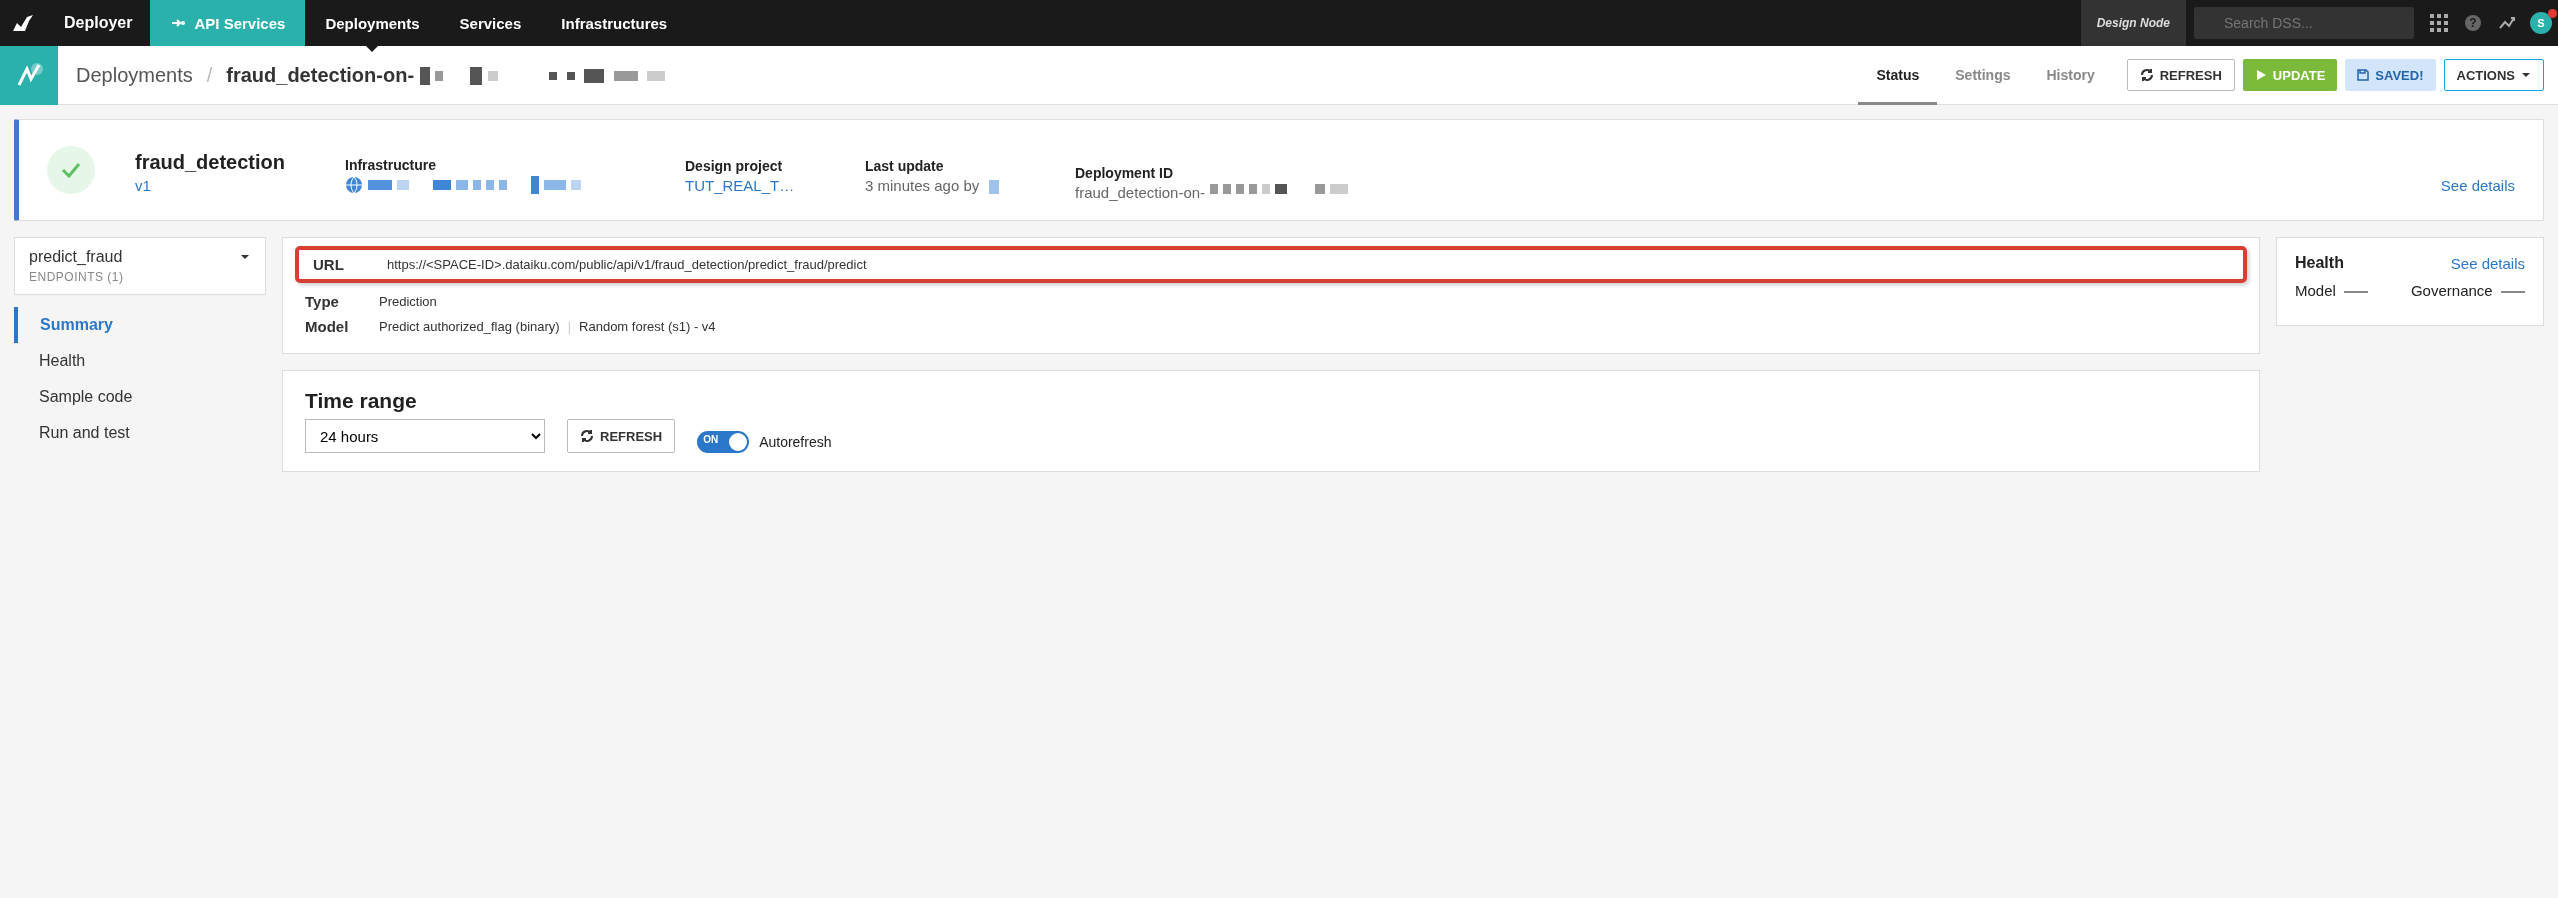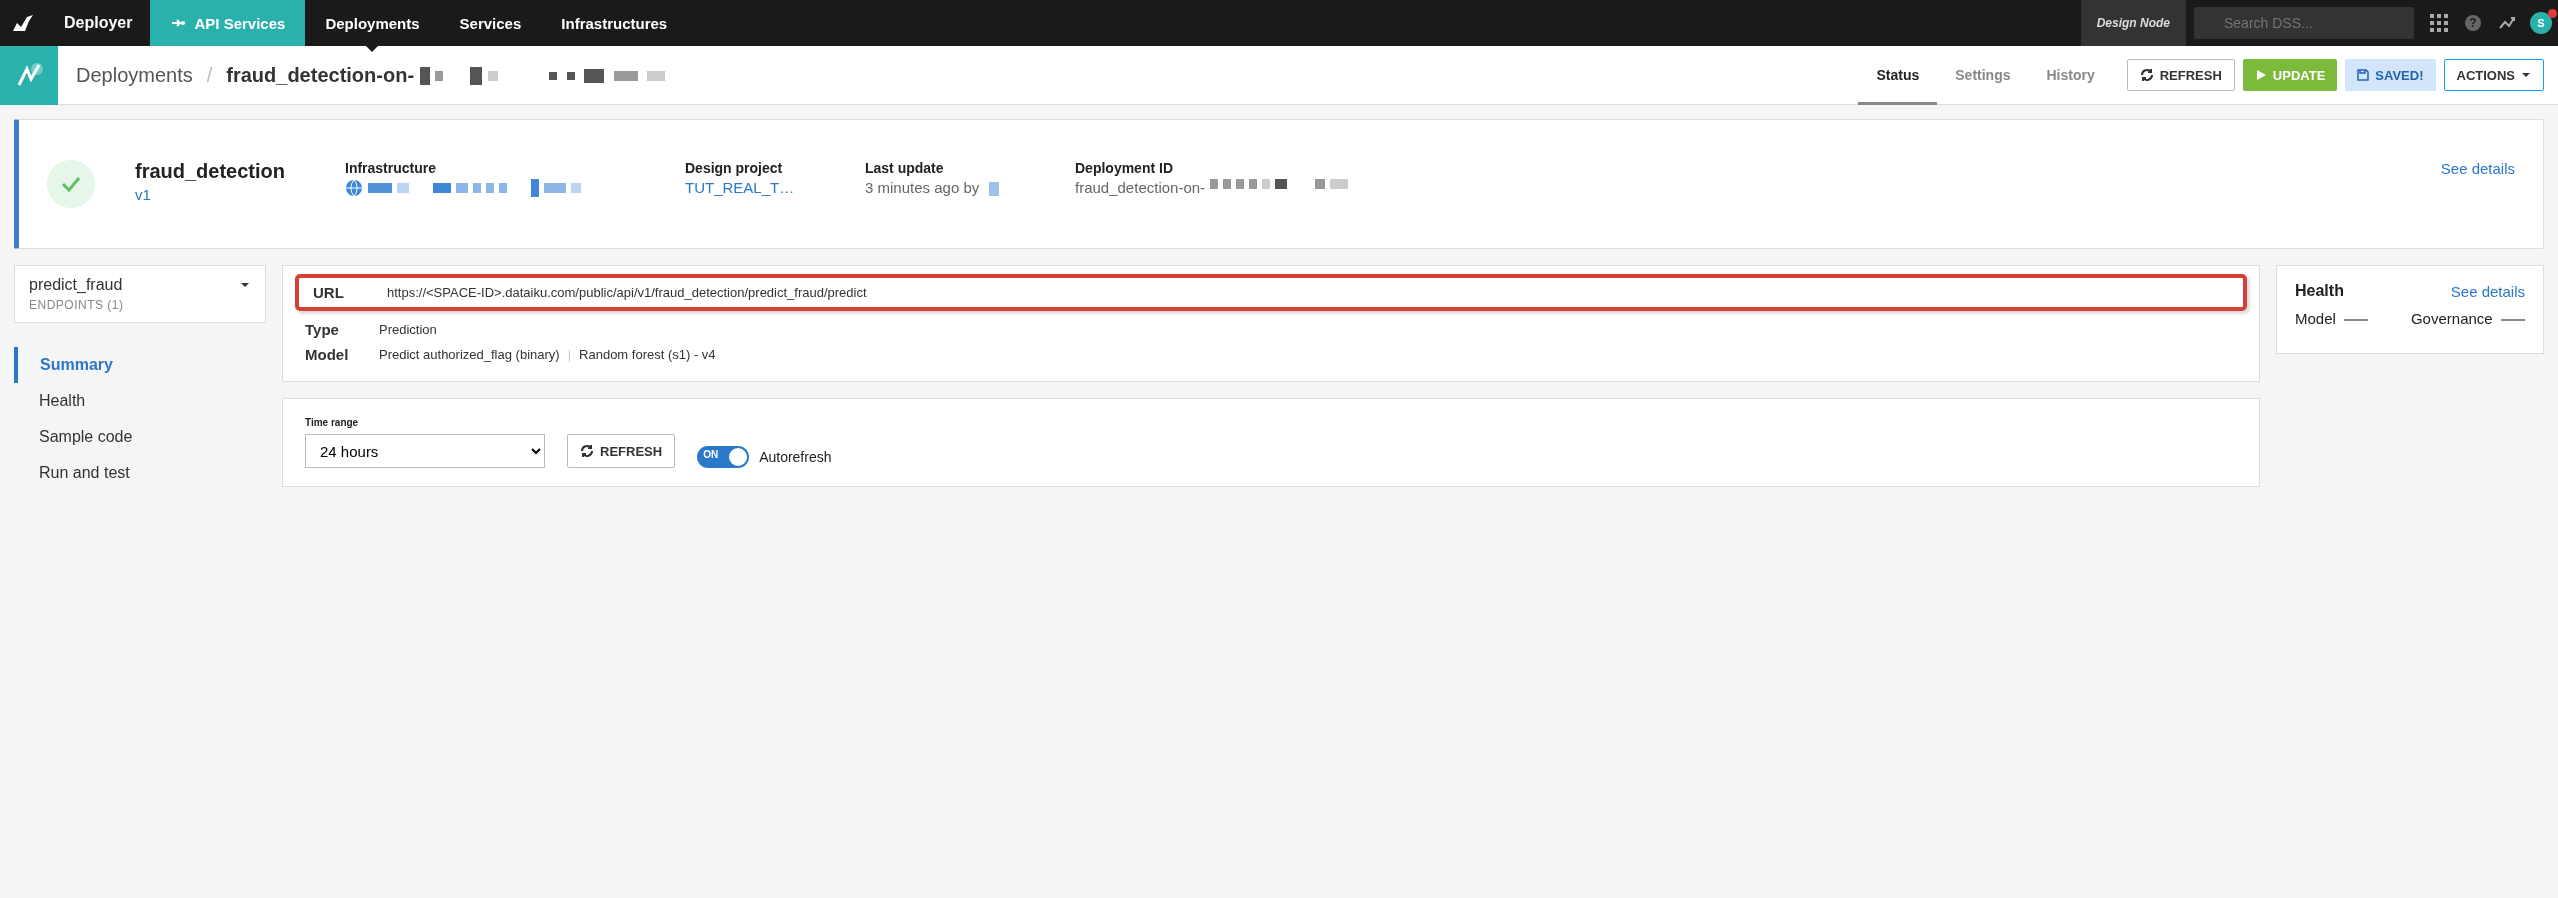--- a/index.html
+++ b/index.html
@@ -39,54 +39,54 @@
 .subhead .sect.active::after { content:""; position:absolute; left:0; right:0; bottom:-1px; height:3px; background:#888; }
 .subhead .btns { display:flex; gap:8px; padding:0 14px; }
 .btn { height:32px; display:flex; align-items:center; padding:0 12px; font-weight:700; font-size:13px; border-radius:2px; cursor:pointer; gap:6px; }
 .btn.outline { background:#fff; border:1px solid #bbb; color:#333; }
 .btn.green { background:#7bba3a; color:#fff; }
 .btn.lightblue { background:#d2e5fa; color:#2264ac; }
 .btn.caret { background:#fff; border:1px solid #0ea5e9; color:#333; }
 
 
 .bodywrap { padding:14px; }
-.cardwide { background:#fff; border:1px solid #ddd; border-radius:2px; padding:40px 28px; display:flex; gap:40px; align-items:flex-start; border-left:5px solid #4179d0; }
+.cardwide { background:#fff; border:1px solid #ddd; border-radius:2px; padding:26px 28px; display:flex; gap:40px; align-items:flex-end; border-left:5px solid #4179d0; }
 .check { width:48px; height:48px; border-radius:50%; background:#e6f6e8; display:flex;align-items:center;justify-content:center; }
 .check svg { width:24px;height:24px; stroke:#5fbf63; stroke-width:3; fill:none; }
 .cardwide .col { display:flex; flex-direction:column; gap:3px; }
 .cardwide .lbl { color:#222; font-weight:700; font-size:14px; }
 .cardwide .title-main { font-size:20px; font-weight:700; color:#222; }
 .cardwide .link { color:#2b77c9; font-size:15px; }
 .cardwide .muted { color:#666; font-size:15px; }
 .redrow { display:flex; gap:5px; align-items:center; flex-wrap:wrap; }
 .redrow span { height:10px; }
 .see-details { margin-left:auto; color:#2b77c9; cursor:pointer; font-size:15px; }
 
 
 .lowgrid { display:flex; gap:16px; margin-top:16px; }
-.leftcol { width:252px; display:flex; flex-direction:column; gap:24px; }
+.leftcol { width:252px; display:flex; flex-direction:column; gap:12px; }
 .selectcard { background:#fff; border:1px solid #ddd; padding:10px 14px; }
 .selectcard .sel { font-size:16px; color:#333; display:flex; align-items:center; justify-content:space-between; }
 .selectcard .cap { text-transform:uppercase; letter-spacing:.5px; font-size:12px; color:#888; margin-top:4px; }
 .sidelist { border-left:3px solid transparent; }
 .sidelist .item { padding:9px 22px; font-size:16px; color:#333; cursor:pointer; }
 .sidelist .item.active { color:#2b77c9; font-weight:700; border-left:4px solid #2b77c9; margin-left:-3px; }
 
 .midcol { flex:1; display:flex; flex-direction:column; gap:16px; }
 .panel { background:#fff; border:1px solid #ddd; padding:18px 22px; }
 .highlight-box { border:4px solid #d44134; border-radius:5px; padding:6px 14px; margin:-10px -10px 10px -10px; box-shadow: 2px 2px 4px rgba(0,0,0,.2); }
 
 .kv { display:flex; align-items:center; gap:20px; margin-bottom:8px; }
 .kv .k { width:54px; font-weight:700; font-size:15px; color:#333; }
 .kv .v { font-size:13px; color:#333; }
 .subdiv { color:#ccc; padding:0 8px; }
 
 .rangepanel { display:flex; gap:22px; align-items:flex-end; }
 .rangepanel .grp { display:flex; flex-direction:column; gap:6px; }
-.rangepanel label { font-weight:700; font-size:10px; }
+.rangepanel label { font-weight:700; font-size:21px; }
 .rangepanel select { height:34px; border:1px solid #bbb; padding:0 10px; font-size:15px; width:240px; background:#fff; }
 .toggle { display:flex; align-items:center; gap:10px; }
 .toggle .pill { width:52px; height:22px; border-radius:22px; background:#2b77c9; position:relative; }
 .toggle .pill .knob { position:absolute; right:2px; top:2px; width:18px; height:18px; border-radius:50%; background:#fff; }
 .toggle .pill .onlabel { position:absolute; left:6px; top:3px; font-size:10px; font-weight:700; color:#fff; }
 
 .rightcol { width:268px; }
 .rightpanel { background:#fff; border:1px solid #ddd; padding:16px 18px; }
 .rightpanel .row { display:flex; justify-content:space-between; align-items:center; margin-bottom:10px; font-size:15px; }
 .rightpanel .hdr { font-weight:700; font-size:16px; }

